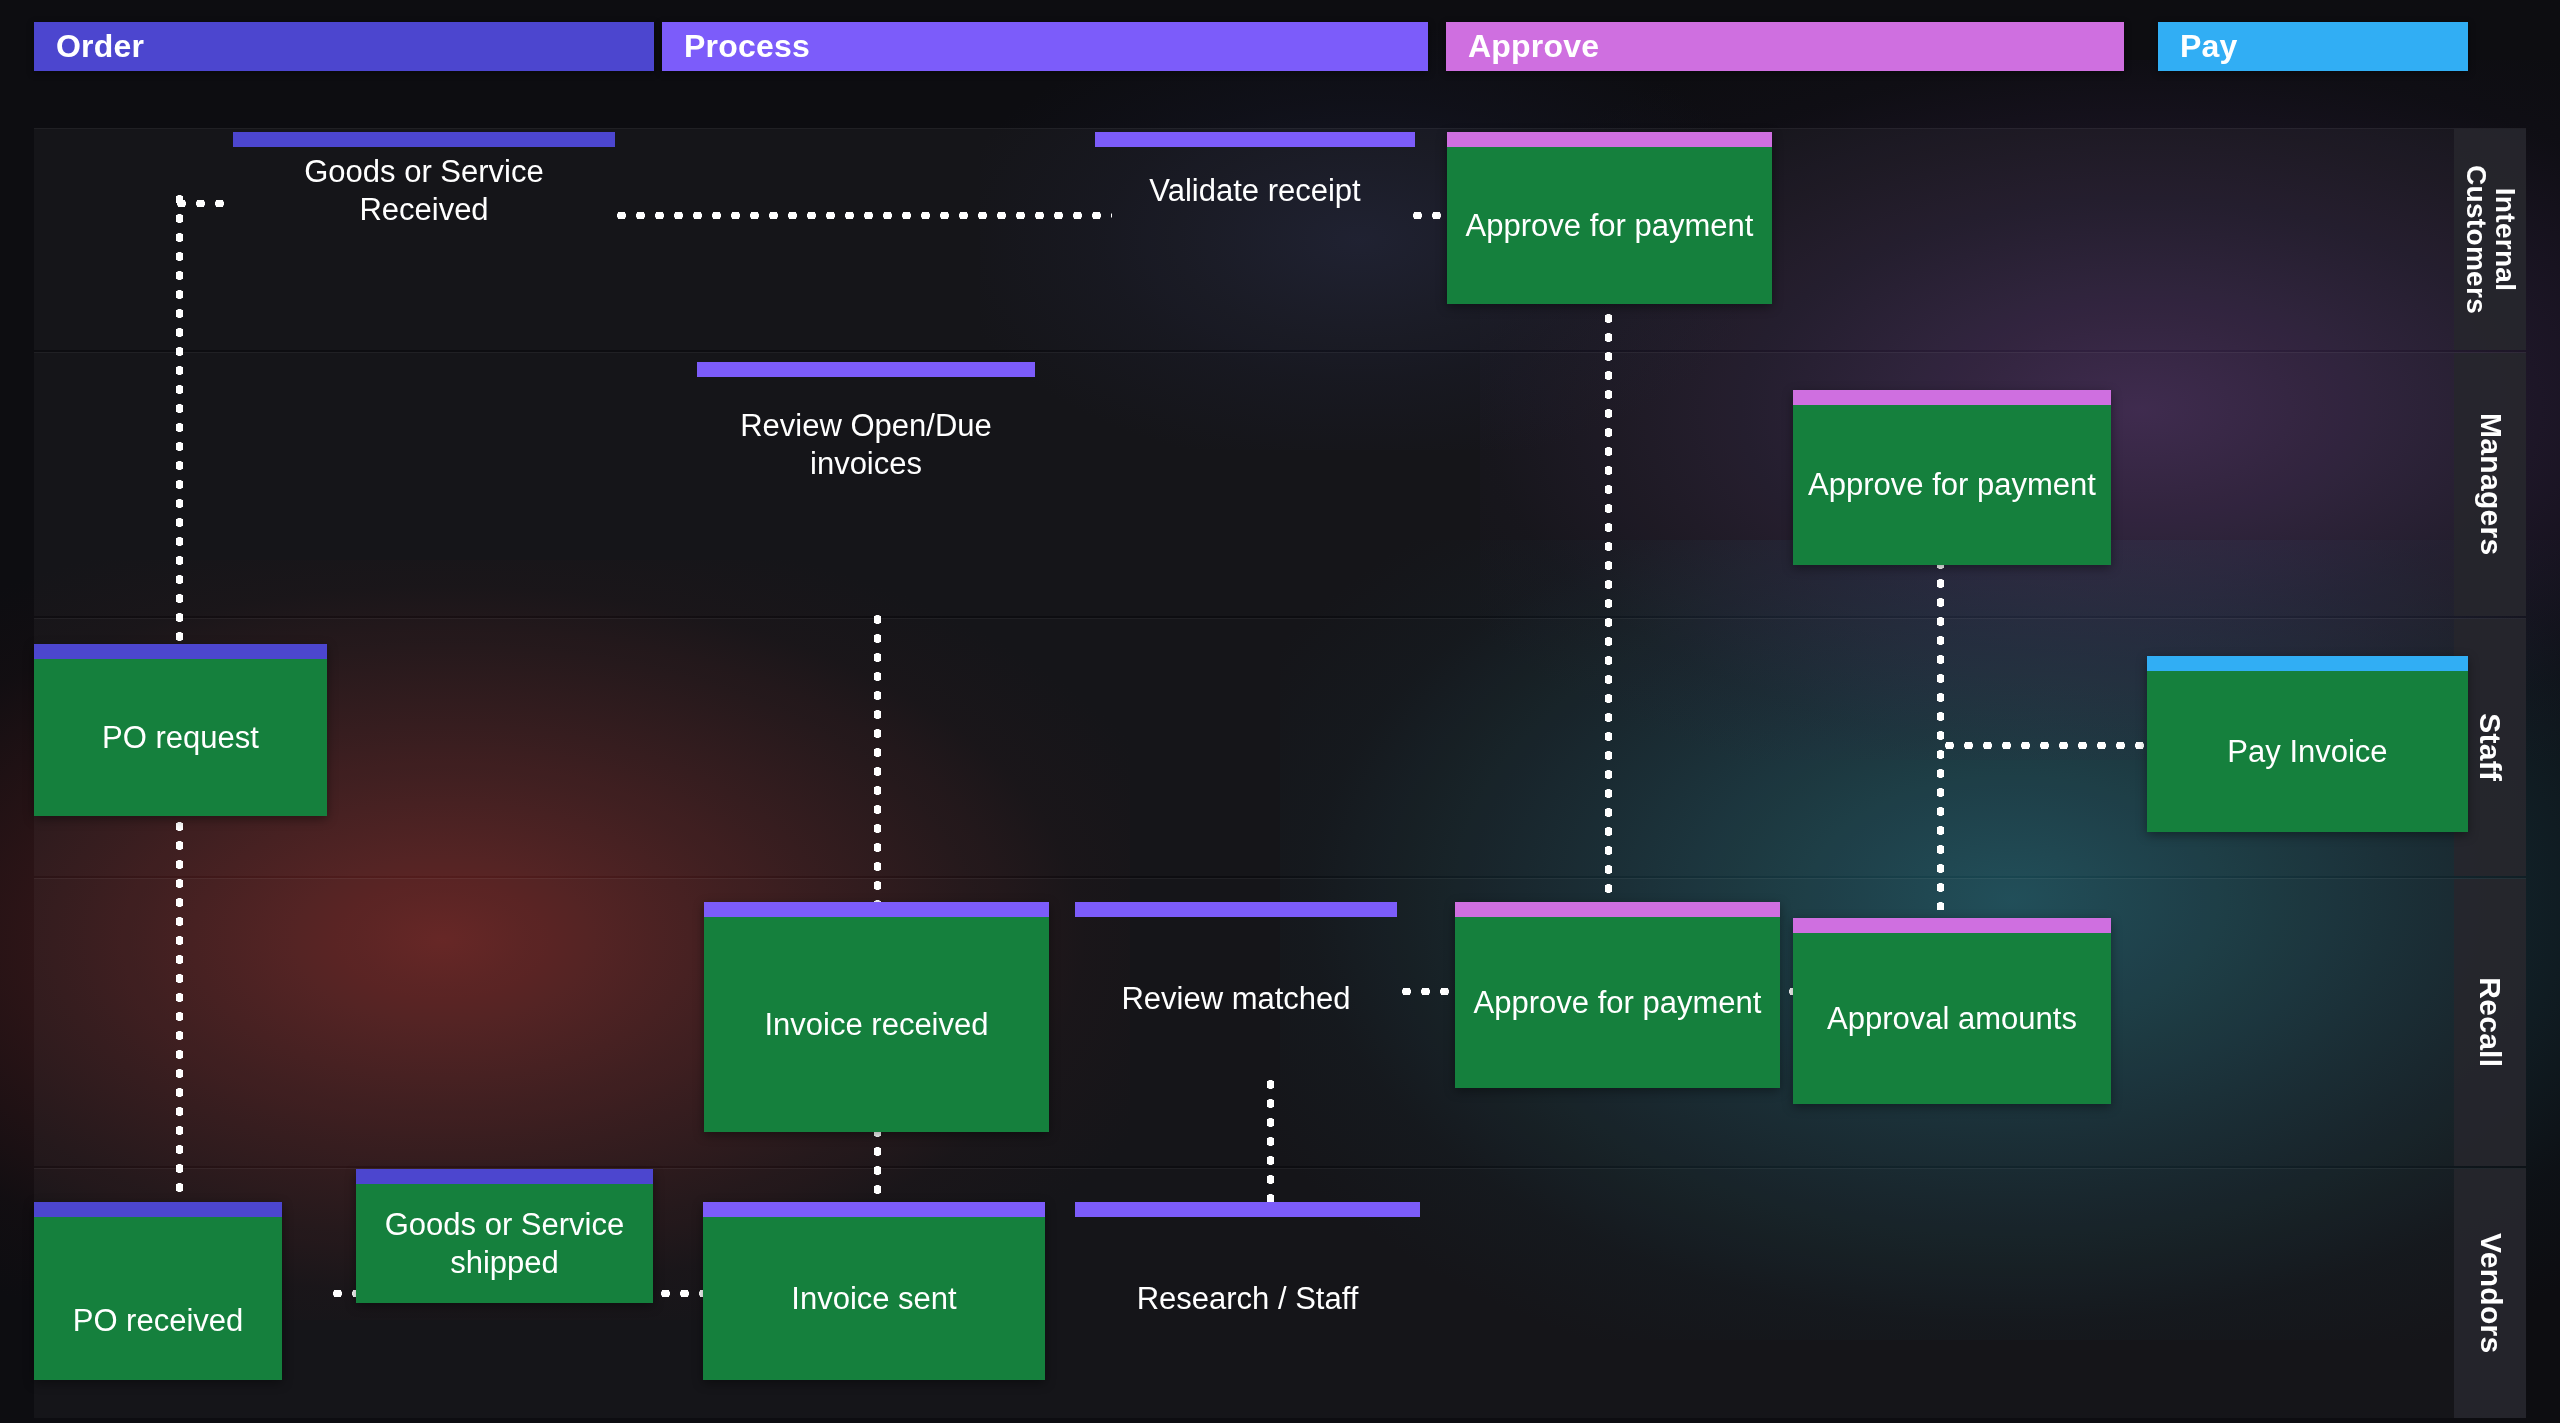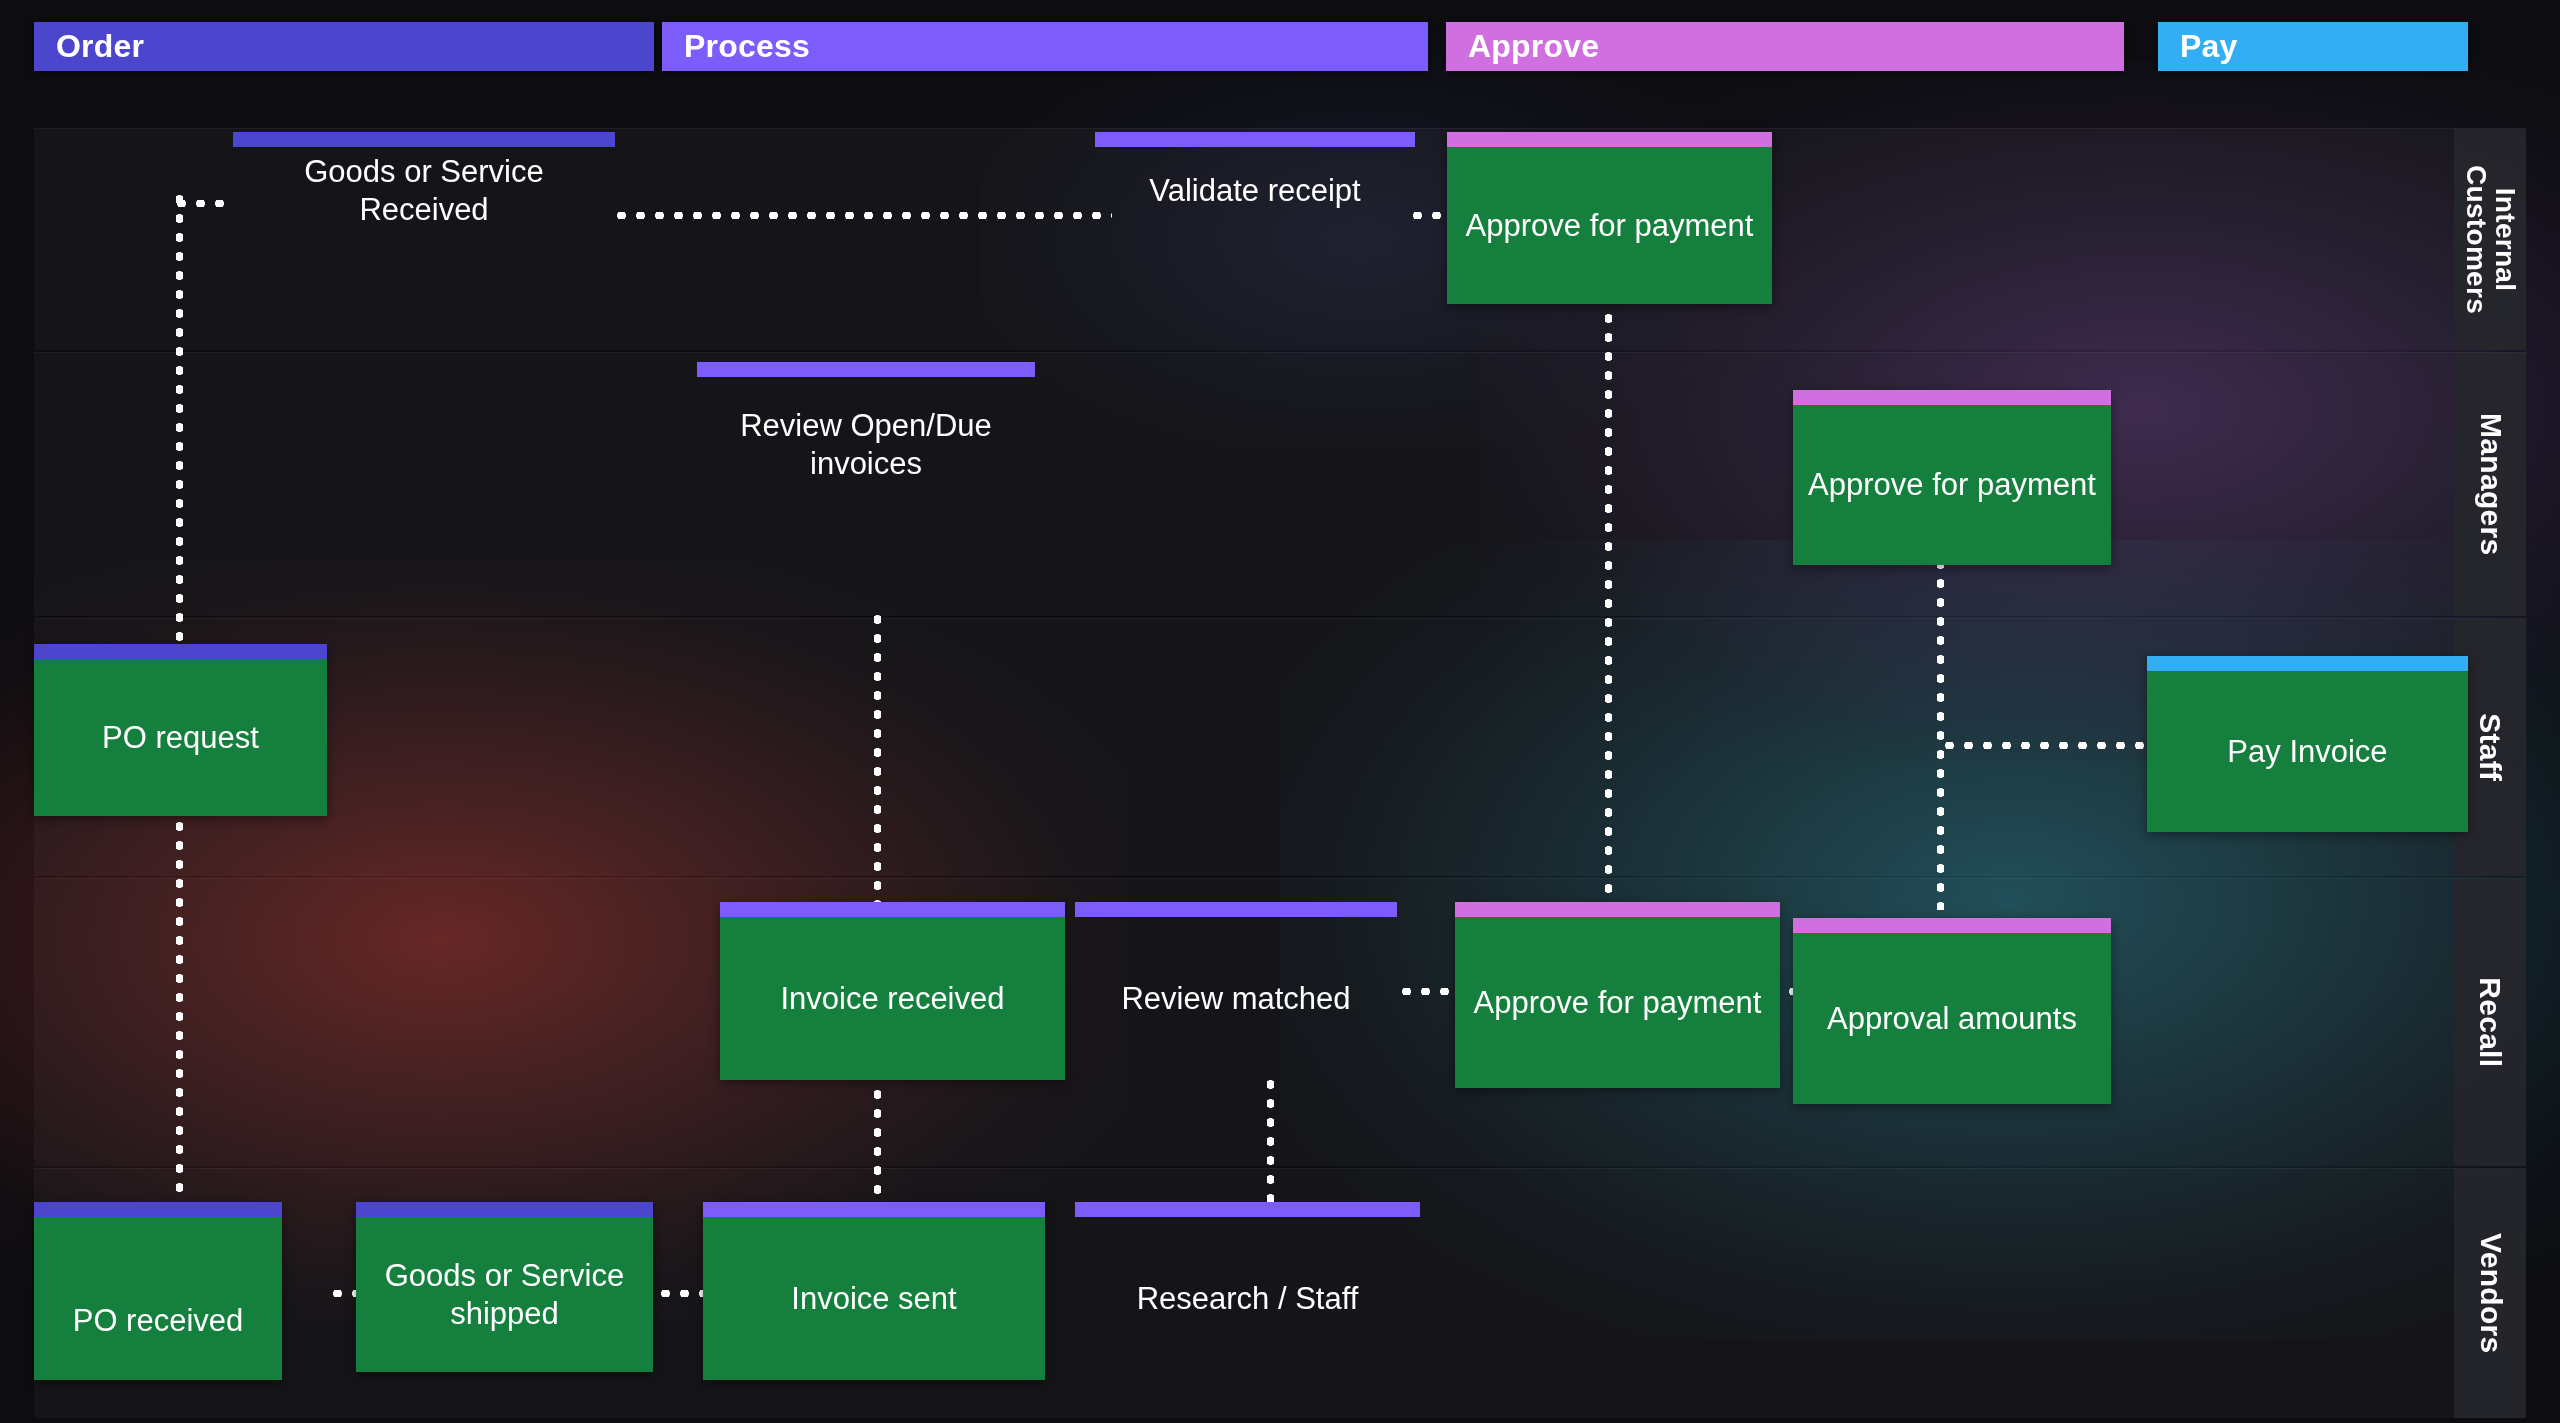--- a/index.html
+++ b/index.html
@@ -190,41 +190,41 @@
         <div class="label">Approve for payment</div>
       </div>
       <div class="card" style="left: 34px; top: 644px; width: 293px; height: 172px;">
         <div class="accent" style="background: rgb(76, 70, 207);"></div>
         <div class="label">PO request</div>
       </div>
       <div class="card" style="left: 2147px; top: 656px; width: 321px; height: 176px;">
         <div class="accent" style="background: rgb(49, 174, 244);"></div>
         <div class="label">Pay Invoice</div>
       </div>
-      <div class="card" style="left: 720px; top: 902px; width: 345px; height: 178px;">
+      <div class="card" style="left: 704px; top: 902px; width: 345px; height: 230px;">
         <div class="accent" style="background: rgb(124, 92, 250);"></div>
         <div class="label">Invoice received</div>
       </div>
       <div class="card bare" style="left: 1075px; top: 902px; width: 322px; height: 178px;">
         <div class="accent" style="background: rgb(124, 92, 250);"></div>
         <div class="label">Review matched</div>
       </div>
       <div class="card" style="left: 1455px; top: 902px; width: 325px; height: 186px;">
         <div class="accent" style="background: rgb(207, 111, 224);"></div>
         <div class="label">Approve for payment</div>
       </div>
       <div class="card" style="left: 1793px; top: 902px; width: 318px; height: 186px; margin-top: 16px;">
         <div class="accent" style="background: rgb(207, 111, 224);"></div>
         <div class="label">Approval amounts</div>
       </div>
       <div class="card" style="left: 34px; top: 1202px; width: 248px; height: 178px; gap: 44px;">
         <div class="accent" style="background: rgb(76, 70, 207);"></div>
         <div class="label">PO received</div>
       </div>
-      <div class="card" style="left: 356px; top: 1202px; width: 297px; height: 170px; align-items: center;">
+      <div class="card" style="left: 356px; top: 1169px; width: 297px; height: 134px; align-items: center;">
         <div class="accent" style="background: rgb(76, 70, 207);"></div>
         <div class="label">Goods or Service shipped</div>
       </div>
       <div class="card" style="left: 703px; top: 1202px; width: 342px; height: 178px;">
         <div class="accent" style="background: rgb(124, 92, 250);"></div>
         <div class="label">Invoice sent</div>
       </div>
       <div class="card bare" style="left: 1075px; top: 1202px; width: 345px; height: 178px;">
         <div class="accent" style="background: rgb(124, 92, 250);"></div>
         <div class="label">Research / Staff</div>

